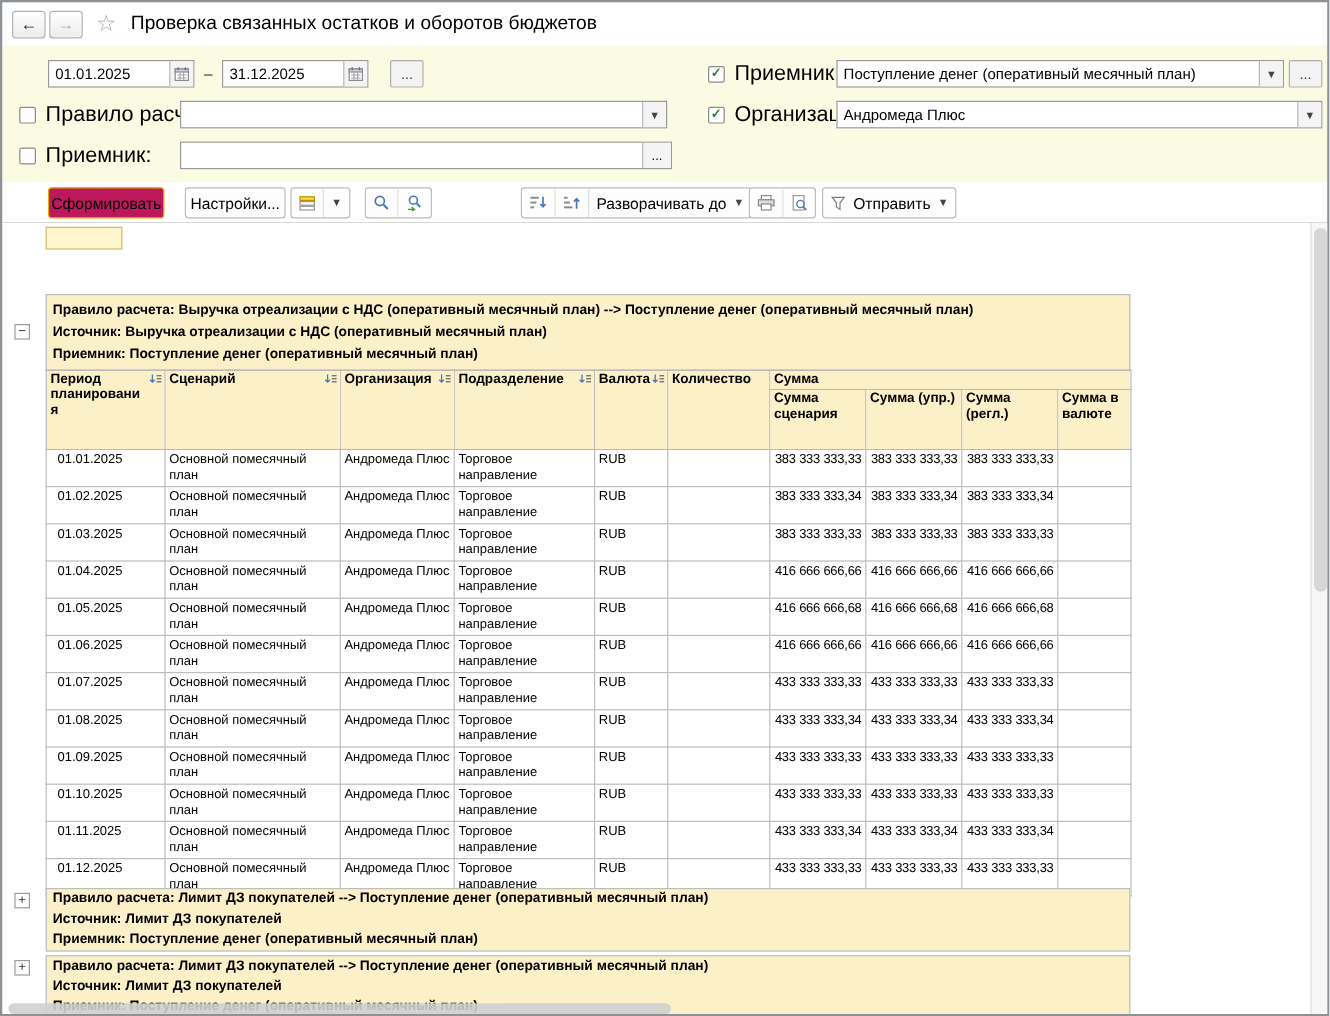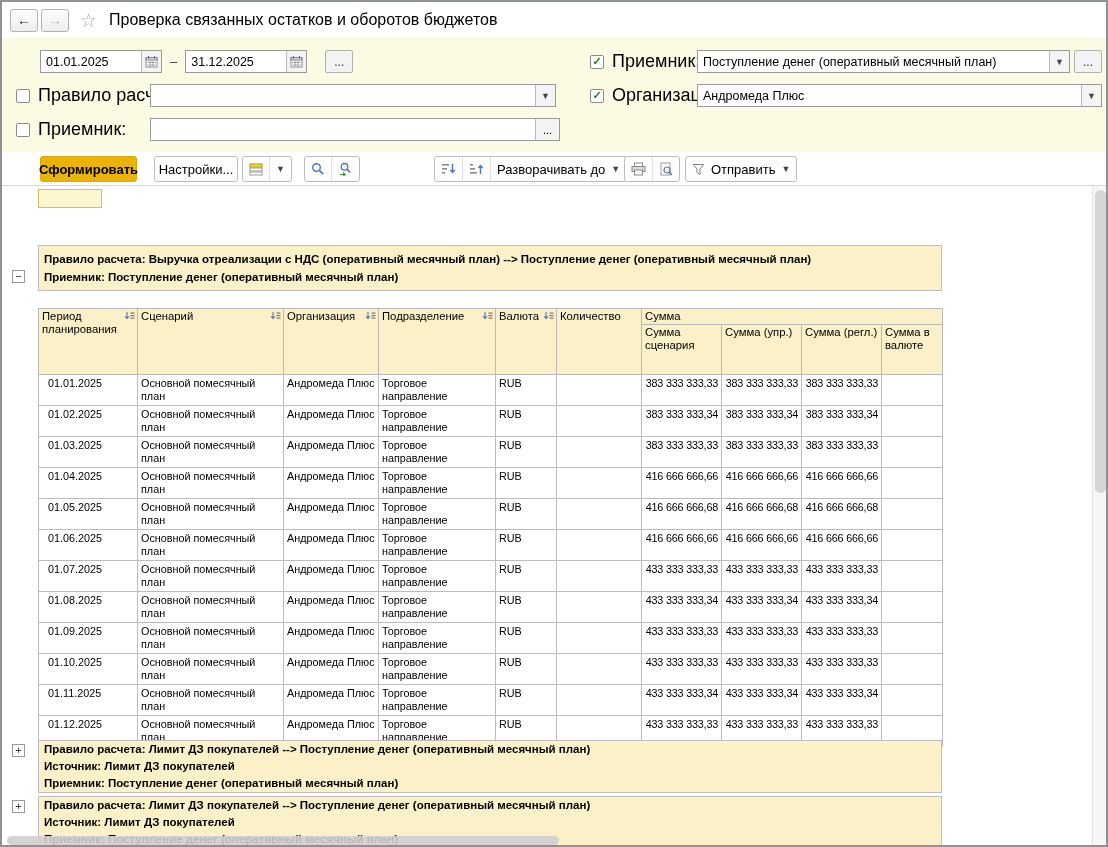--- a/index.html
+++ b/index.html
@@ -26,39 +26,39 @@
   .segbtn{width:20px;border-left:1px solid #b9b9b9;background:#f4f4f4;display:flex;align-items:center;justify-content:center;cursor:pointer;flex:none}
   .segbtn.dd{font-size:9px;color:#444}
   .dash{font-size:13px;margin:0 8px;color:#333}
   .dots{height:23px;min-width:28px;border:1px solid #b0b0b0;border-radius:2px;background:#f3f3f3;font-size:12px;
     display:flex;align-items:center;justify-content:center;cursor:pointer;color:#333}
 
   
   .toolbar{position:absolute;left:0;top:150px;width:100%;height:34px;background:#fff;border-bottom:1px solid #d8d8d8}
   .tbtn{position:absolute;top:4px;height:26px;border:1px solid #bdbdbd;border-radius:3px;background:#fdfdfd;font-size:13px;
     display:flex;align-items:center;justify-content:center;padding:0 10px;cursor:pointer;white-space:nowrap}
-  .tbtn.generate{background:#eab308;border-color:#d8ac00;font-weight:bold}
+  .tbtn.generate{background:#be185d;border-color:#d8ac00;font-weight:normal}
   .btn-group{position:absolute;top:4px;height:26px;border:1px solid #bdbdbd;border-radius:3px;background:#fdfdfd;display:flex;align-items:stretch}
   .gbtn{display:flex;align-items:center;justify-content:center;padding:0 6px;cursor:pointer;background:transparent;border:0}
   .gbtn + .gbtn{border-left:1px solid #e1e1e1}
   .gbtn.txt{font-size:13px;gap:6px}
   .ddglyph{font-size:9px;color:#444}
 
   
   .report{position:absolute;left:0;top:184px;width:1090px;height:662px;background:#fff;overflow:hidden}
   .corner{position:absolute;left:36px;top:3px;width:64px;height:19px;background:#fdf6cf;border:1px solid #cfc06a}
   .expander{position:absolute;left:10px;width:13px;height:13px;border:1px solid #9b9b9b;background:#fff;font-size:11px;
     line-height:11px;text-align:center;color:#333;cursor:pointer}
   .grp{position:absolute;left:36px;width:904px;background:#fbf0c7;border:1px solid #bdbdbd;font-weight:bold;font-size:11.5px}
   .grp.big{padding:4px 5px;line-height:18px}
   .grp.small{padding:0 5px;line-height:17px}
   .grp div{white-space:nowrap;overflow:hidden}
 
   table.rpt{position:absolute;left:36px;top:122px;width:904px;border-collapse:collapse;table-layout:fixed}
-  .rpt th{background:#fbf0c7;border:1px solid #b9b9b9;font-weight:normal;text-align:left;vertical-align:top;
+  .rpt th{background:#fbf0c7;border:1px solid #b9b9b9;font-weight:bold;text-align:left;vertical-align:top;
     padding:1px 3px;font-size:11.3px;line-height:13px;position:relative;overflow-wrap:anywhere;overflow:hidden}
   .rpt th.iconed{padding-right:14px}
   .rpt tr.hrow1 th.sumgrp{height:16px}
   .rpt tr.hrow2 th{height:50px}
   .sorticon{position:absolute;right:2px;top:2px}
   .rpt td{border:1px solid #bdbdbd;vertical-align:top;padding:2px 3px;font-size:10.8px;line-height:13px;height:29px;
     overflow:hidden;background:#fff}
   .rpt td.c0{padding-left:9px;white-space:nowrap}
   .rpt td.num{text-align:right;white-space:nowrap;letter-spacing:-0.2px}
 
@@ -252,20 +252,21 @@
       </span>
     </div>
   </div>
 
   <div class="report">
     <div class="corner"></div>
 
     <div class="expander" style="top:84px">−</div>
     <div class="grp big" style="top:59px">
       <div>Правило расчета: Выручка отреализации с НДС (оперативный месячный план) --&gt; Поступление денег (оперативный месячный план)</div>
+      <div>Источник: Выручка отреализации с НДС (оперативный месячный план)</div>
       <div>Приемник: Поступление денег (оперативный месячный план)</div>
     </div>
 
     <table class="rpt">
       <colgroup>
         <col style="width:99px">
           <col style="width:146px">
           <col style="width:95px">
           <col style="width:117px">
         <col style="width:61px">

